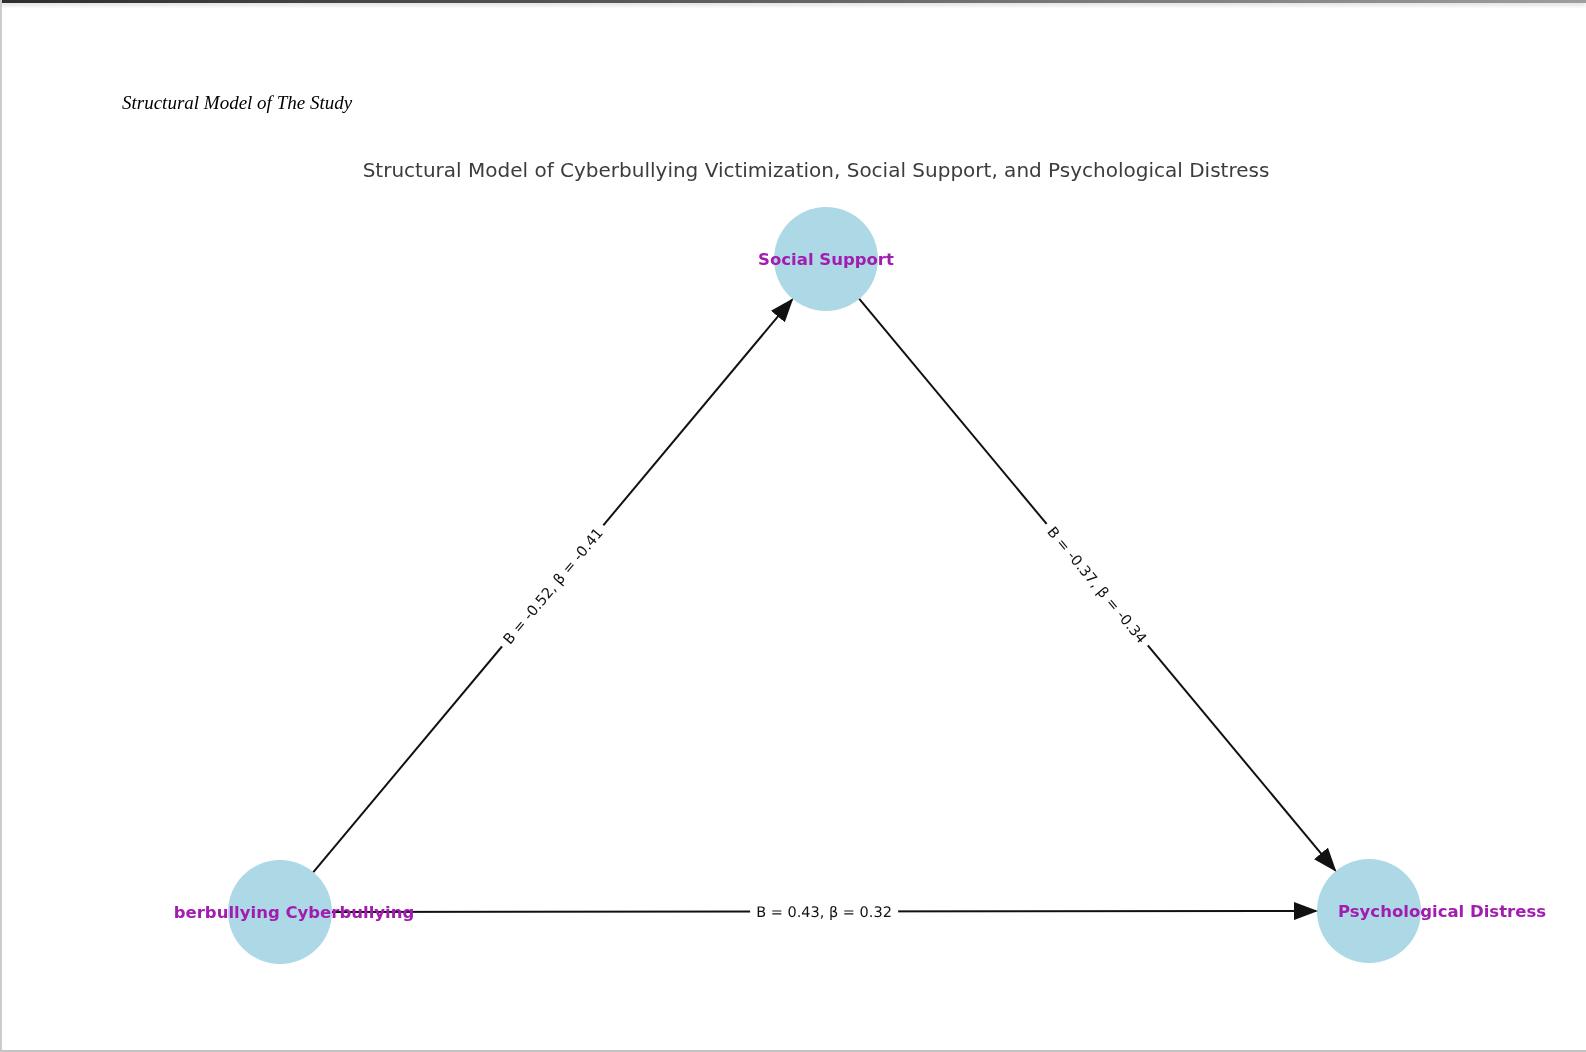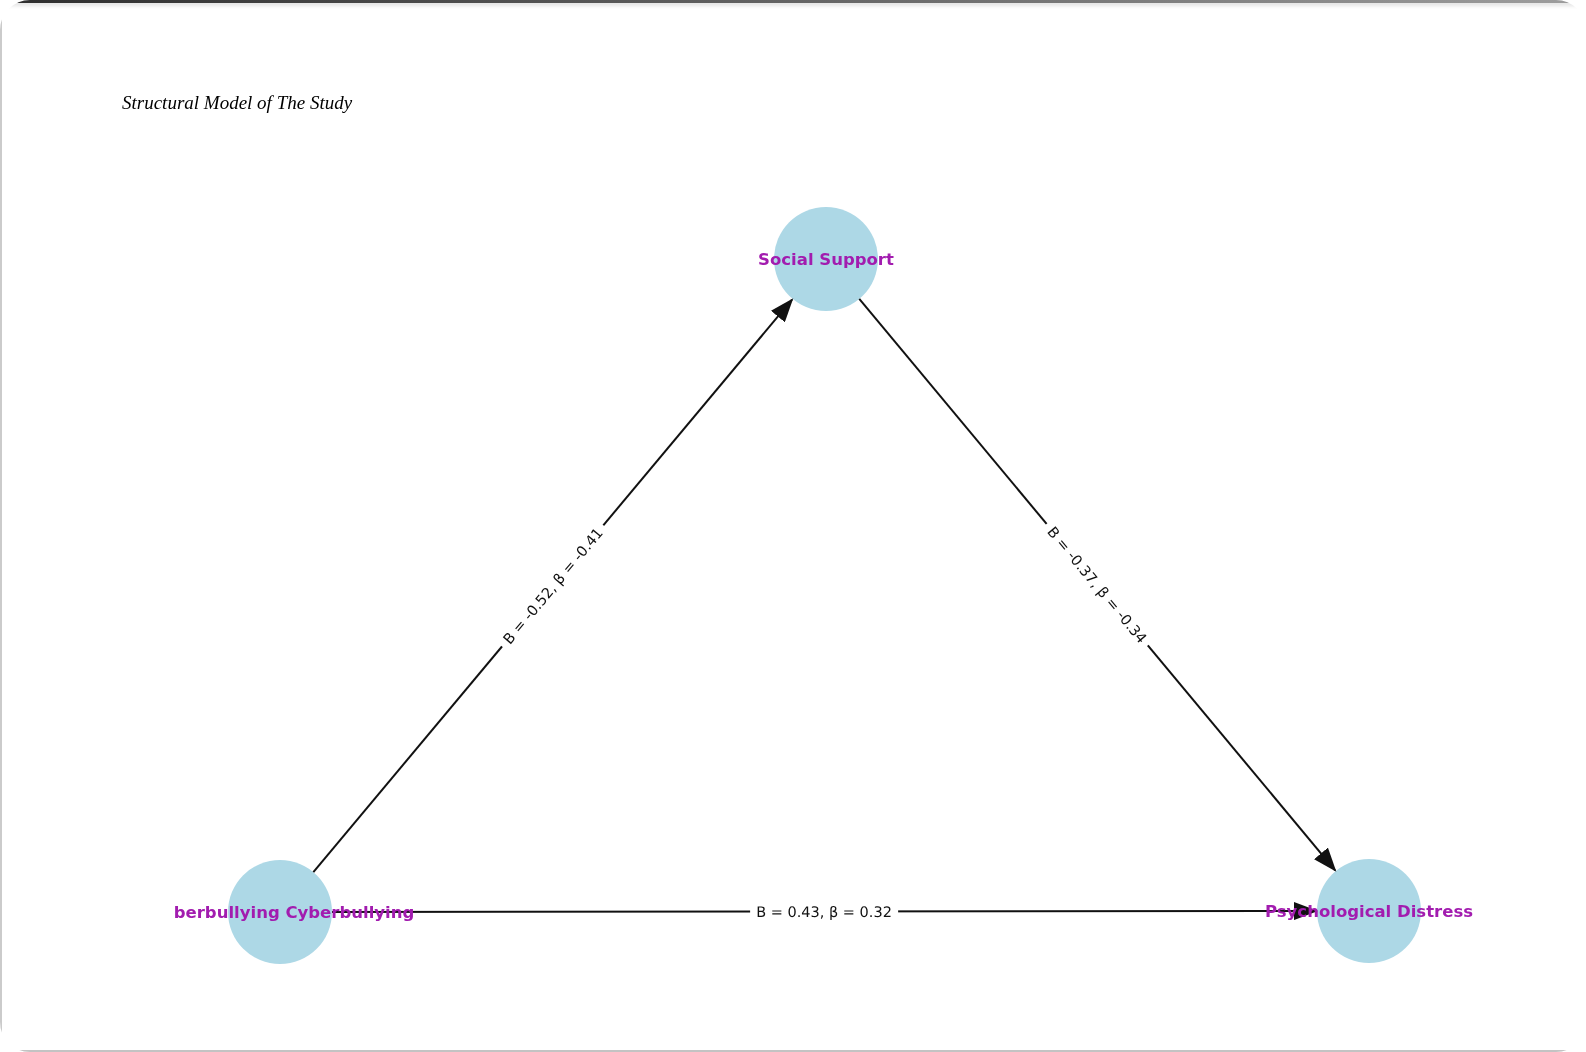--- a/index.html
+++ b/index.html
@@ -1,18 +1,18 @@
 <!DOCTYPE html>
 <html><head>
 <meta charset="utf-8">
 <style>
   html, body { margin:0; padding:0; background:#ffffff; }
   .page {
     position:relative; width:1586px; height:1052px; background:#ffffff;
-    overflow:hidden; font-family:"DejaVu Sans","Liberation Sans",sans-serif;border-radius:30px;
+    overflow:hidden; font-family:"DejaVu Sans","Liberation Sans",sans-serif;
   }
   .top-edge {
     position:absolute; top:0; left:0; width:100%; height:3px;
     background:linear-gradient(to right,#2e2e2e 0%,#6a6a6a 55%,#9e9e9e 100%);
     box-shadow:0 2px 4px rgba(0,0,0,0.18);
   }
   .left-edge  { position:absolute; top:0; left:0; width:2px; height:100%; background:#cbcbcb; }
   .bottom-edge{ position:absolute; bottom:0; left:0; width:100%; height:2px; background:#c3c3c3; }
   .heading {
     position:absolute; left:122px; top:92px;
@@ -36,20 +36,21 @@
 </style>
 </head>
 <body>
 
 <div class="page">
   <div class="top-edge"></div>
   <div class="left-edge"></div>
   <div class="bottom-edge"></div>
 
   <div class="heading">Structural Model of The Study</div>
+  <div class="fig-title">Structural Model of Cyberbullying Victimization, Social Support, and Psychological Distress</div>
 
   <svg id="diagram-svg" width="1586" height="1052" viewBox="0 0 1586 1052">
     <defs>
       <marker id="arrowhead" markerWidth="12" markerHeight="9" refX="11" refY="4.5" orient="auto">
         <path d="M0,0 L12,4.5 L0,9 z" fill="#111111"></path>
       </marker>
     </defs>
     <g id="nodes-group">
         <circle cx="826" cy="259" r="52" fill="#add8e6"></circle>
         <circle cx="280" cy="912" r="52" fill="#add8e6"></circle>
@@ -61,15 +62,15 @@
         <line x1="331.99997807612516" y1="911.9522497905637" x2="1316.0000223454879" y2="911.0486684826947" stroke="#111111" stroke-width="2" marker-end="url(#arrowhead)"></line>
       </g>
   </svg>
 
   <div class="label-layer" id="label-layer">
       <div class="edge-label" style="left: 552.679px; top: 585.884px; transform: translate(-50%, -50%) rotate(-50.0996deg);">B = -0.52, β = -0.41</div>
       <div class="edge-label" style="left: 1097.18px; top: 584.616px; transform: translate(-50%, -50%) rotate(50.2117deg);">B = -0.37, β = -0.34</div>
       <div class="edge-label" style="left: 824px; top: 911.5px; transform: translate(-50%, -50%) rotate(-0.0526132deg);">B = 0.43, β = 0.32</div>
       <div class="node-label" style="left: 826px; top: 259px;">Social Support</div>
       <div class="node-label" style="left: 294px; top: 912px;">berbullying Cyberbullying</div>
-      <div class="node-label" style="left: 1369px; top: 911px; text-align: center;">Psychological Distress</div>
+      <div class="node-label" style="left: 1442px; top: 911px; text-align: center;">Psychological Distress</div>
     </div>
 </div>
 
 </body></html>

